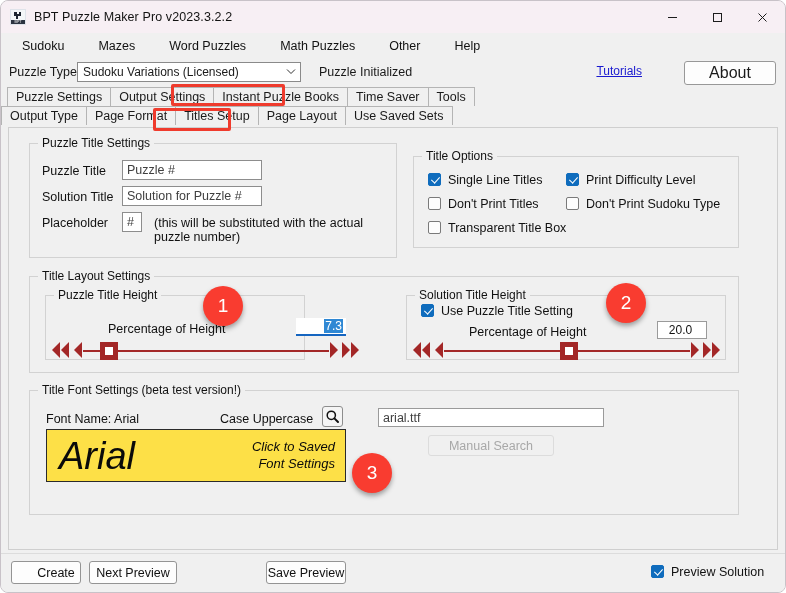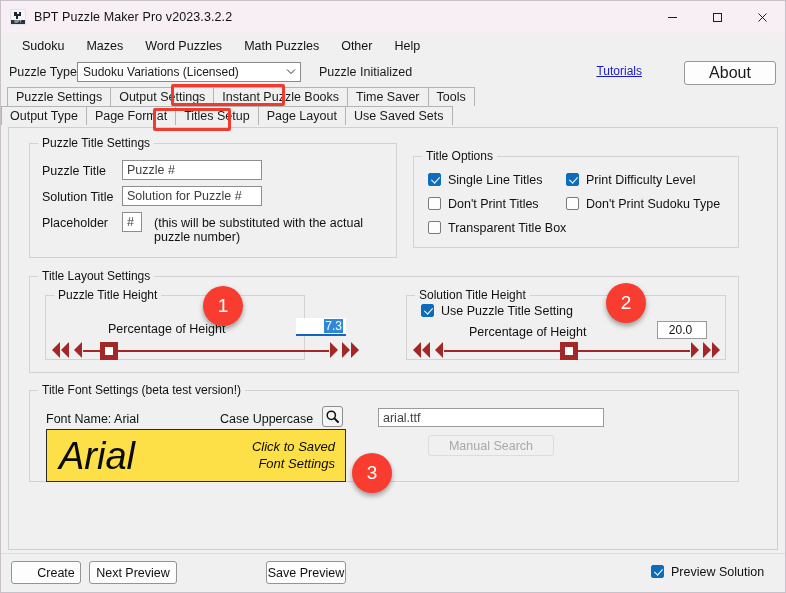--- a/index.html
+++ b/index.html
@@ -13,21 +13,21 @@
     color: #1a1a1a;
     overflow: hidden;
     position: relative;
   }
   .window {
     position: absolute;
     left: 0; top: 0;
     width: 786px; height: 593px;
     background: #f0f0f0;
     border: 1px solid #c8c2c8;
-    border-radius: 0;
+    border-radius: 8px;
     box-sizing: border-box;
     overflow: hidden;
   }
 
   
   .titlebar {
     height: 32px;
     background: #f7eff4;
     display: flex;
     align-items: center;
@@ -58,21 +58,21 @@
   }
   .win-btn svg { display: block; }
 
   
   .menubar {
     height: 26px;
     background: #f0f0f0;
     display: flex;
     align-items: center;
     padding-left: 10px;
-    gap: 0px;
+    gap: 12px;
   }
   .menu-item {
     padding: 3px 11px;
     font-size: 12.5px;
     color: #121212;
     white-space: nowrap;
   }
 
   
   .ptype-row {
@@ -535,21 +535,21 @@
           <span class="arrow">
             <svg width="21" height="18" viewBox="0 0 21 18">
                 <path d="M1 1 L1 17 L9 9 Z" fill="#a32727"></path>
                 <path d="M10 1 L10 17 L18 9 Z" fill="#a32727"></path>
               </svg>
           </span>
         </div>
       </div>
     </div>
 
-    <div class="group" style="left:20px; top:262px; width:710px; height:92px;">
+    <div class="group" style="left:20px; top:262px; width:710px; height:125px;">
       <div class="legend">Title Font Settings (beta test version!)</div>
 
       <div class="fieldlabel" style="position:absolute; left:16px; top:21px;">Font Name: Arial</div>
       <div class="fieldlabel" style="position:absolute; left:190px; top:21px;">Case Uppercase</div>
 
       <div class="mag-btn" style="left:292px; top:15px;">
         <svg width="15" height="15" viewBox="0 0 15 15">
           <circle cx="6.3" cy="6.3" r="4.1" fill="none" stroke="#111" stroke-width="1.5"></circle>
           <path d="M9.4 9.4 L13 13" stroke="#111" stroke-width="2" stroke-linecap="round"></path>
         </svg>

